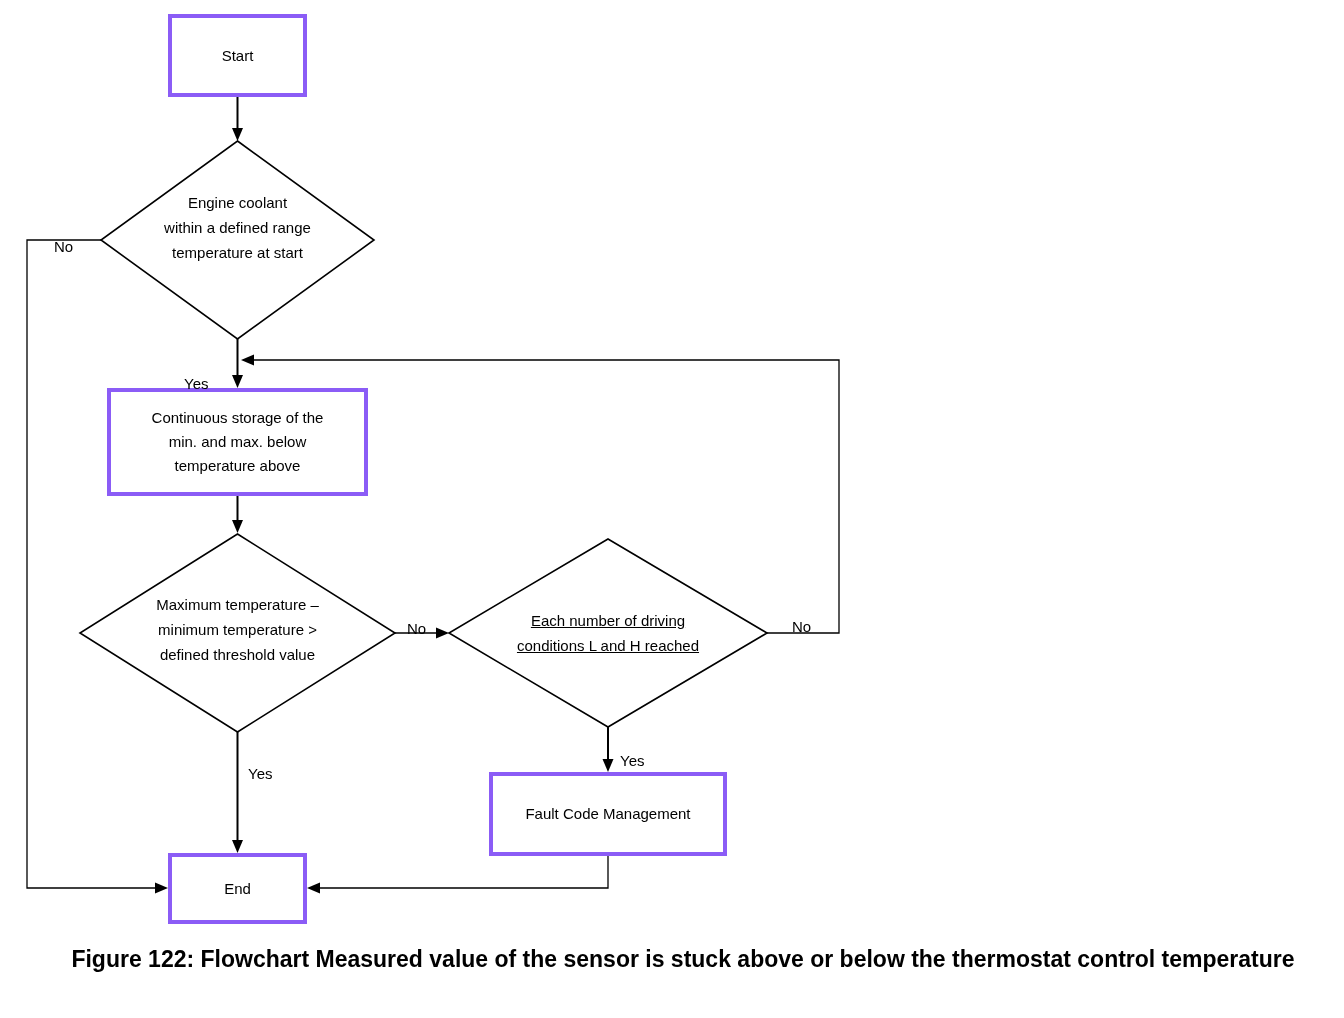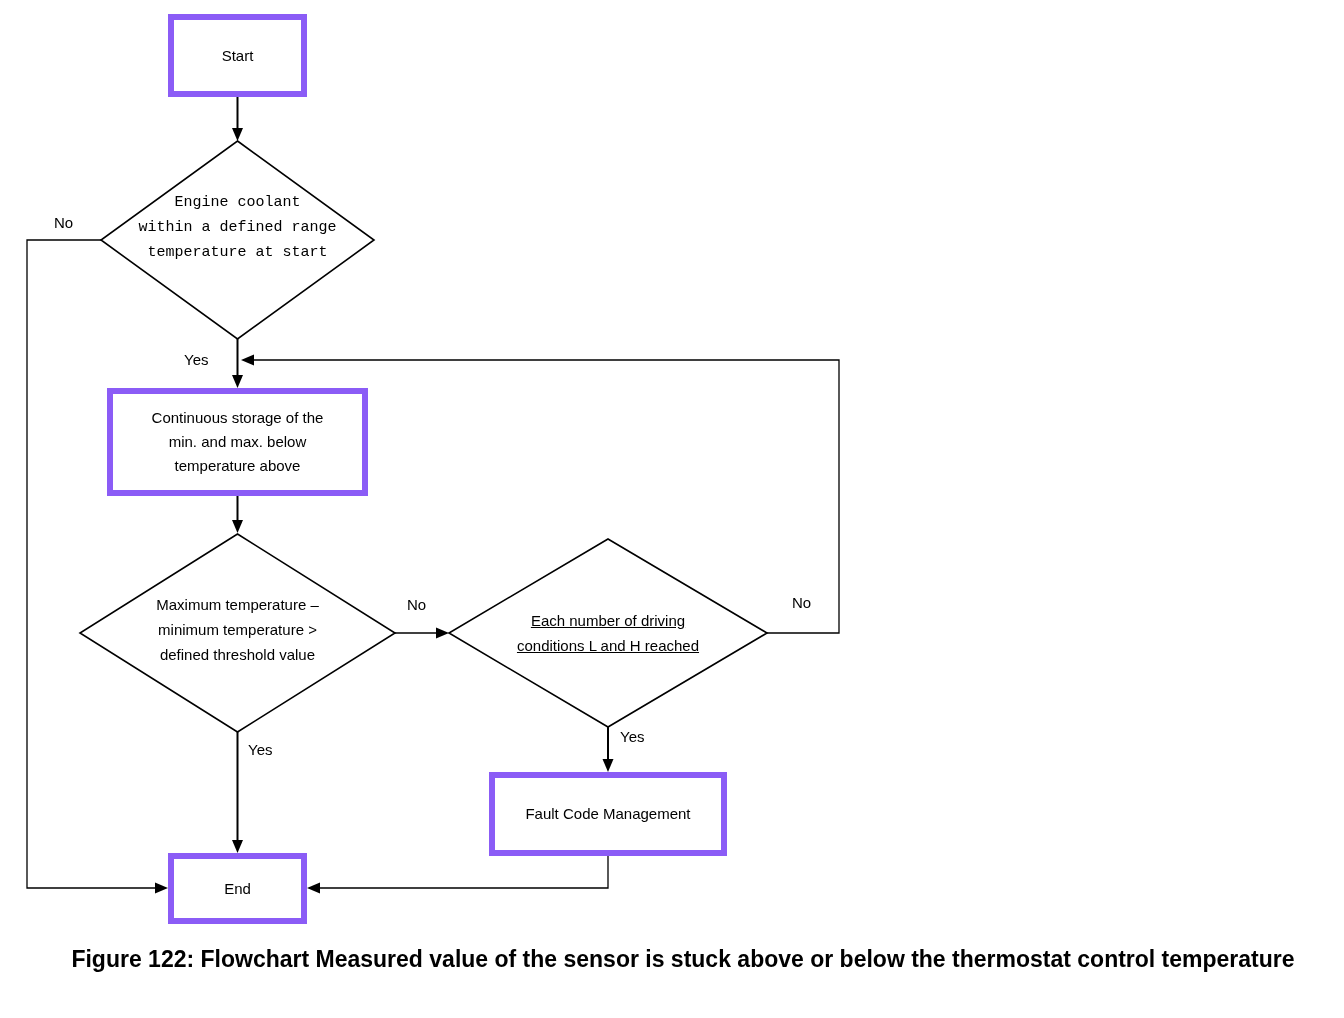--- a/index.html
+++ b/index.html
@@ -17,33 +17,34 @@
     position: absolute;
     display: flex;
     align-items: center;
     justify-content: center;
     text-align: center;
     font-size: 15px;
     line-height: 24px;
     box-sizing: border-box;
     background: #ffffff;
   }
-  .box { border: 6px solid #8b5cf6; }
+  .box { border: 4px solid #8b5cf6; }
   .dtext {
     position: absolute;
     text-align: center;
     font-size: 15px;
     line-height: 25px;
   }
   .dtext span { display: block; }
   .elabel {
     position: absolute;
     font-size: 15px;
     line-height: 16px;
     white-space: nowrap;
+    margin-top: 24px;
   }
   .caption {
     position: absolute;
     left: 22px;
     top: 944px;
     width: 1322px;
     font-size: 23px;
     line-height: 31px;
     font-weight: bold;
     text-align: center;
@@ -94,21 +95,21 @@
   </div>
 
   <div class="node box" style="left:489px; top:772px; width:238px; height:84px;">
     <span>Fault Code Management</span>
   </div>
 
   <div class="node box" style="left:168px; top:853px; width:139px; height:71px;">
     <span>End</span>
   </div>
 
-  <div class="dtext" style="left:117px; top:190px; width:241px;font-family:Liberation Mono, monospace;">
+  <div class="dtext" style="left:117px; top:190px; width:241px;">
     <span>Engine coolant</span>
     <span>within a defined range</span>
     <span>temperature at start</span>
   </div>
 
   <div class="dtext" style="left:117px; top:592px; width:241px;">
     <span>Maximum temperature –</span>
     <span>minimum temperature &gt;</span>
     <span>defined threshold value</span>
   </div>

